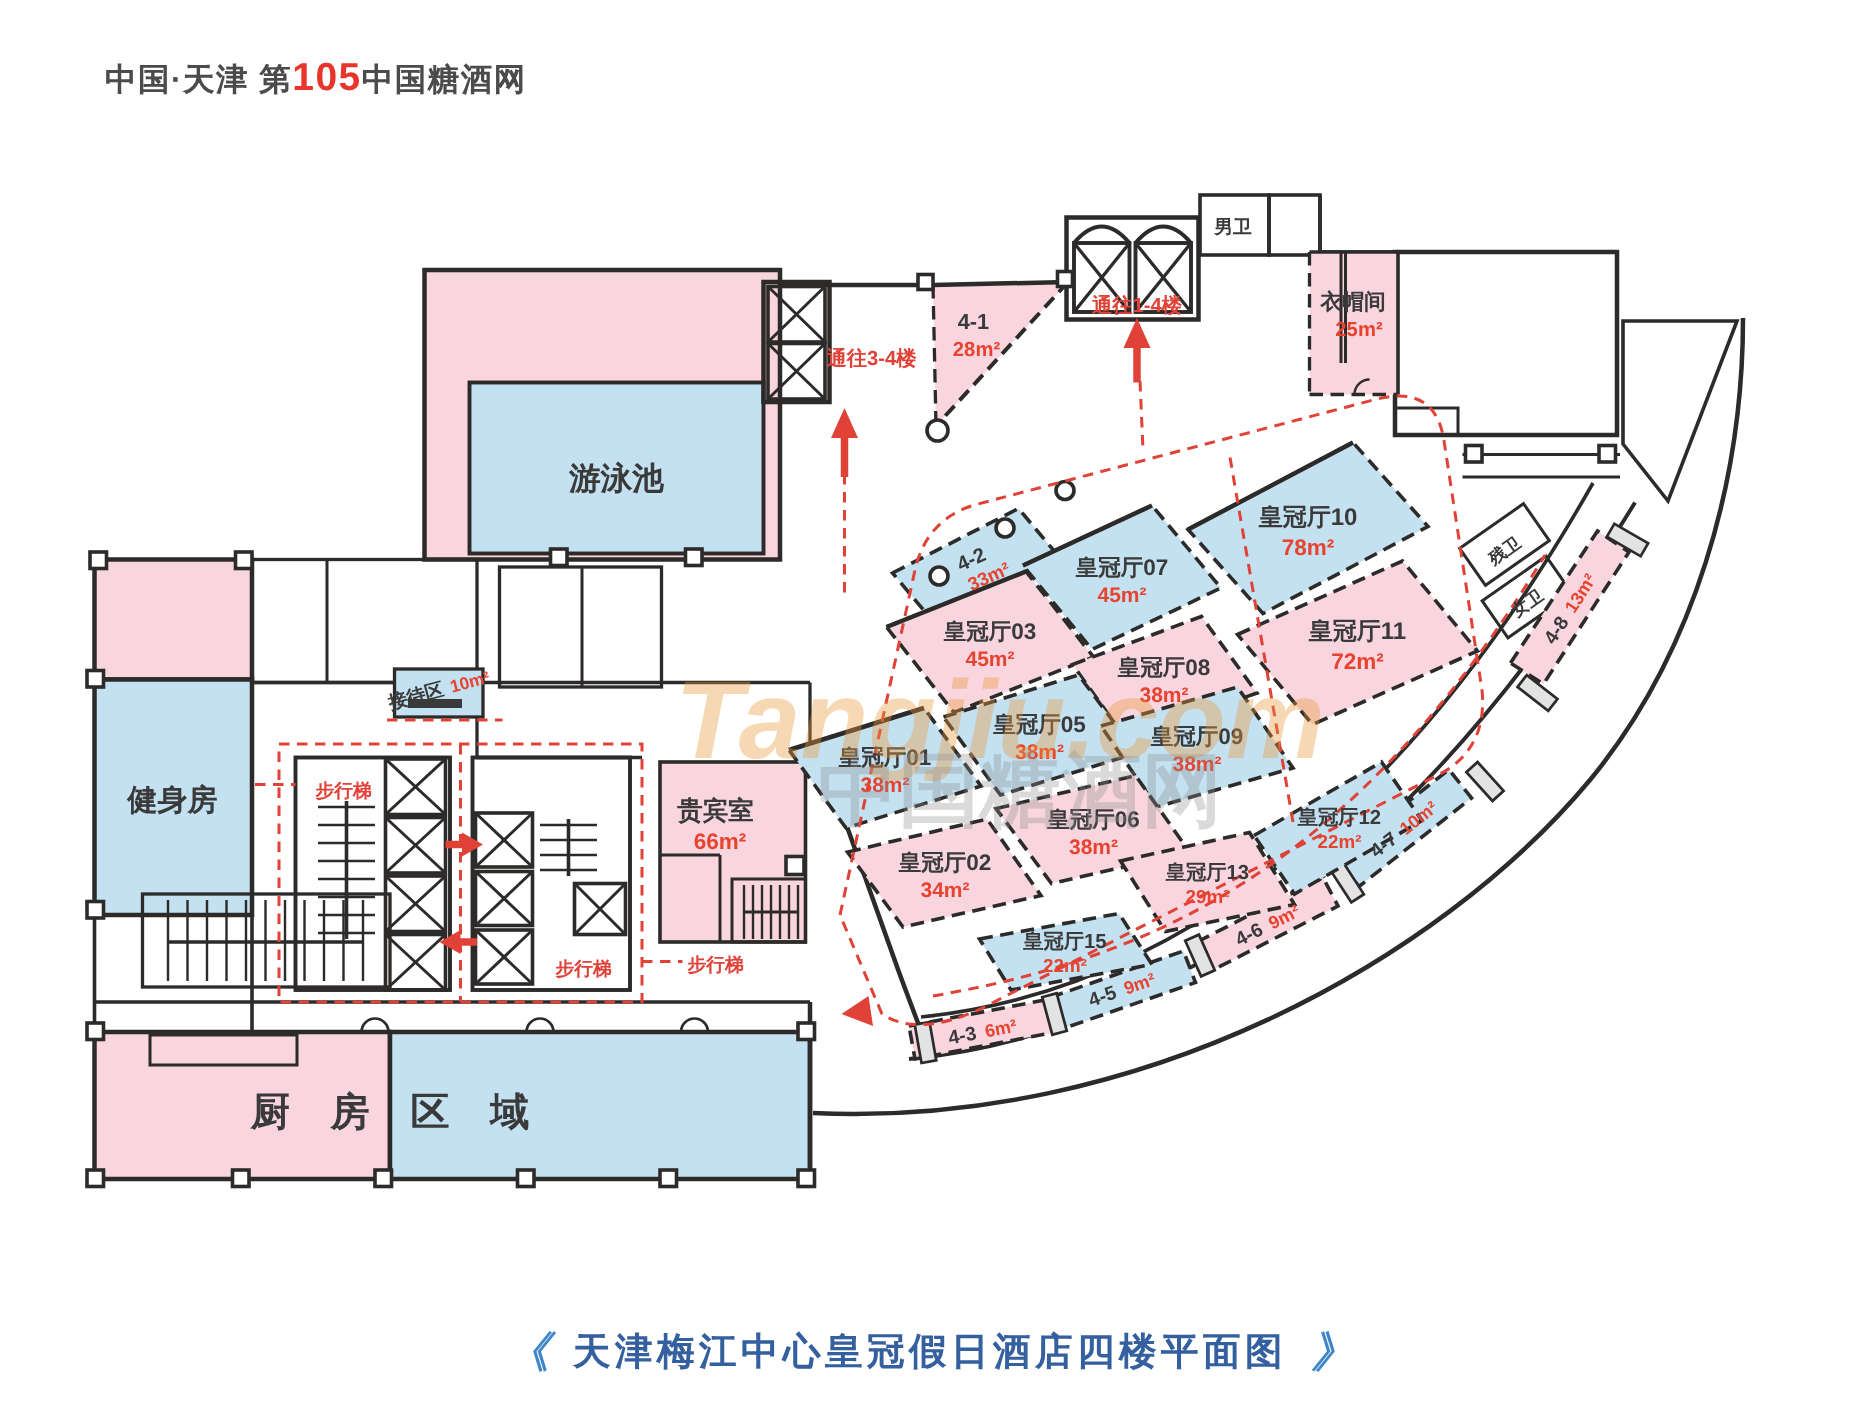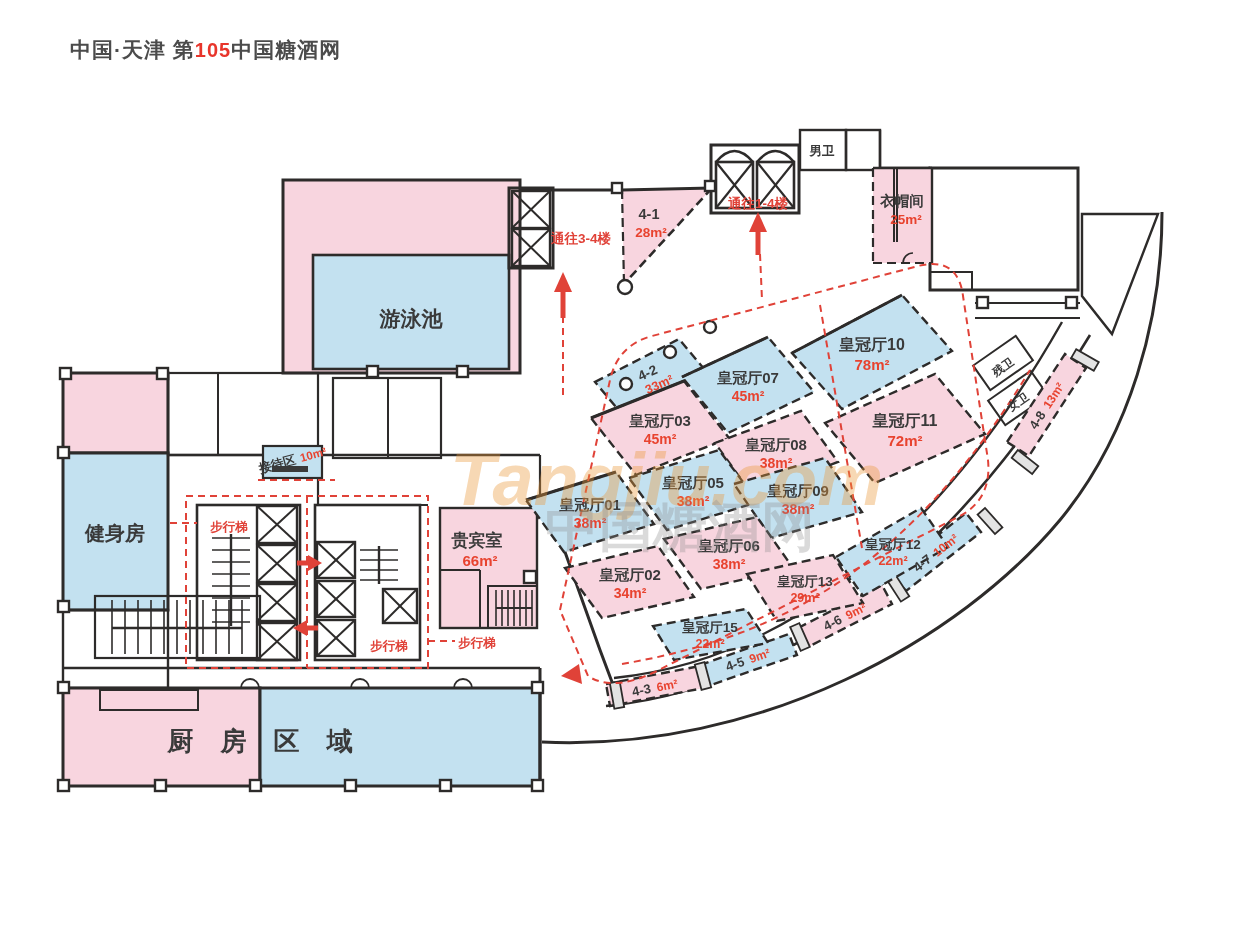--- a/index.html
+++ b/index.html
@@ -1,20 +1,20 @@
 <!DOCTYPE html>
 <html><head>
 <meta charset="utf-8">
 <style>
   html,body{margin:0;padding:0;background:#fff;}
   #stage{position:relative;width:1240px;height:945px;background:#fff;overflow:hidden;
          font-family:"Liberation Sans","DejaVu Sans",sans-serif;}
   #plan{position:absolute;left:0;top:0;}
   #hdr{position:absolute;left:70px;top:36px;font-size:21px;color:#4b4b4b;font-weight:600;letter-spacing:1px;}
-  #hdr .num{color:#e8352b;font-size:20px;font-weight:bold;}
+  #hdr .num{color:#e8352b;font-size:26px;font-weight:bold;}
   #ftr{position:absolute;left:0;top:882px;width:100%;text-align:center;font-weight:bold;}
   #ftr .gui{color:#3f86c8;font-size:29px;vertical-align:-2px;font-style:italic;}
   #ftr .ttl{color:#34609f;font-size:25px;letter-spacing:3px;margin:0 16px;}
   text{font-family:"Liberation Sans","DejaVu Sans",sans-serif;}
   .nm{fill:#3a3a3a;font-weight:bold;}
   .ar{fill:#e8432f;font-weight:bold;}
   .rl{fill:#e04238;font-weight:bold;}
   .wall{stroke:#2d2b2a;fill:none;}
   .wd{stroke:#2d2b2a;stroke-dasharray:9 5;}
   .rd{stroke:#e04238;stroke-width:2;stroke-dasharray:7 5;fill:none;}
@@ -384,14 +384,17 @@
     <text x="936" y="557" font-size="13" text-anchor="middle" transform="rotate(-38 936 553)"><tspan class="nm">4-7</tspan><tspan class="ar" dx="6" font-size="12">10m²</tspan></text>
     <text x="1047" y="410" font-size="13" text-anchor="middle" transform="rotate(-57 1047 406)"><tspan class="nm">4-8</tspan><tspan class="ar" dx="6" font-size="12">13m²</tspan></text>
   </g>
 
   <g>
     <text x="450" y="505" font-size="74" font-style="italic" font-weight="bold" fill="rgba(235,152,58,0.38)">Tangjiu.com</text>
     <text x="545" y="545" font-size="54" font-weight="bold" fill="rgba(140,140,140,0.32)">中国糖酒网</text>
   </g>
 </svg>
 
-
+<div id="ftr">
+  <span class="gui">《</span><span class="ttl">天津梅江中心皇冠假日酒店四楼平面图</span><span class="gui">》</span>
 </div>
 
+</div>
+
 </body></html>

